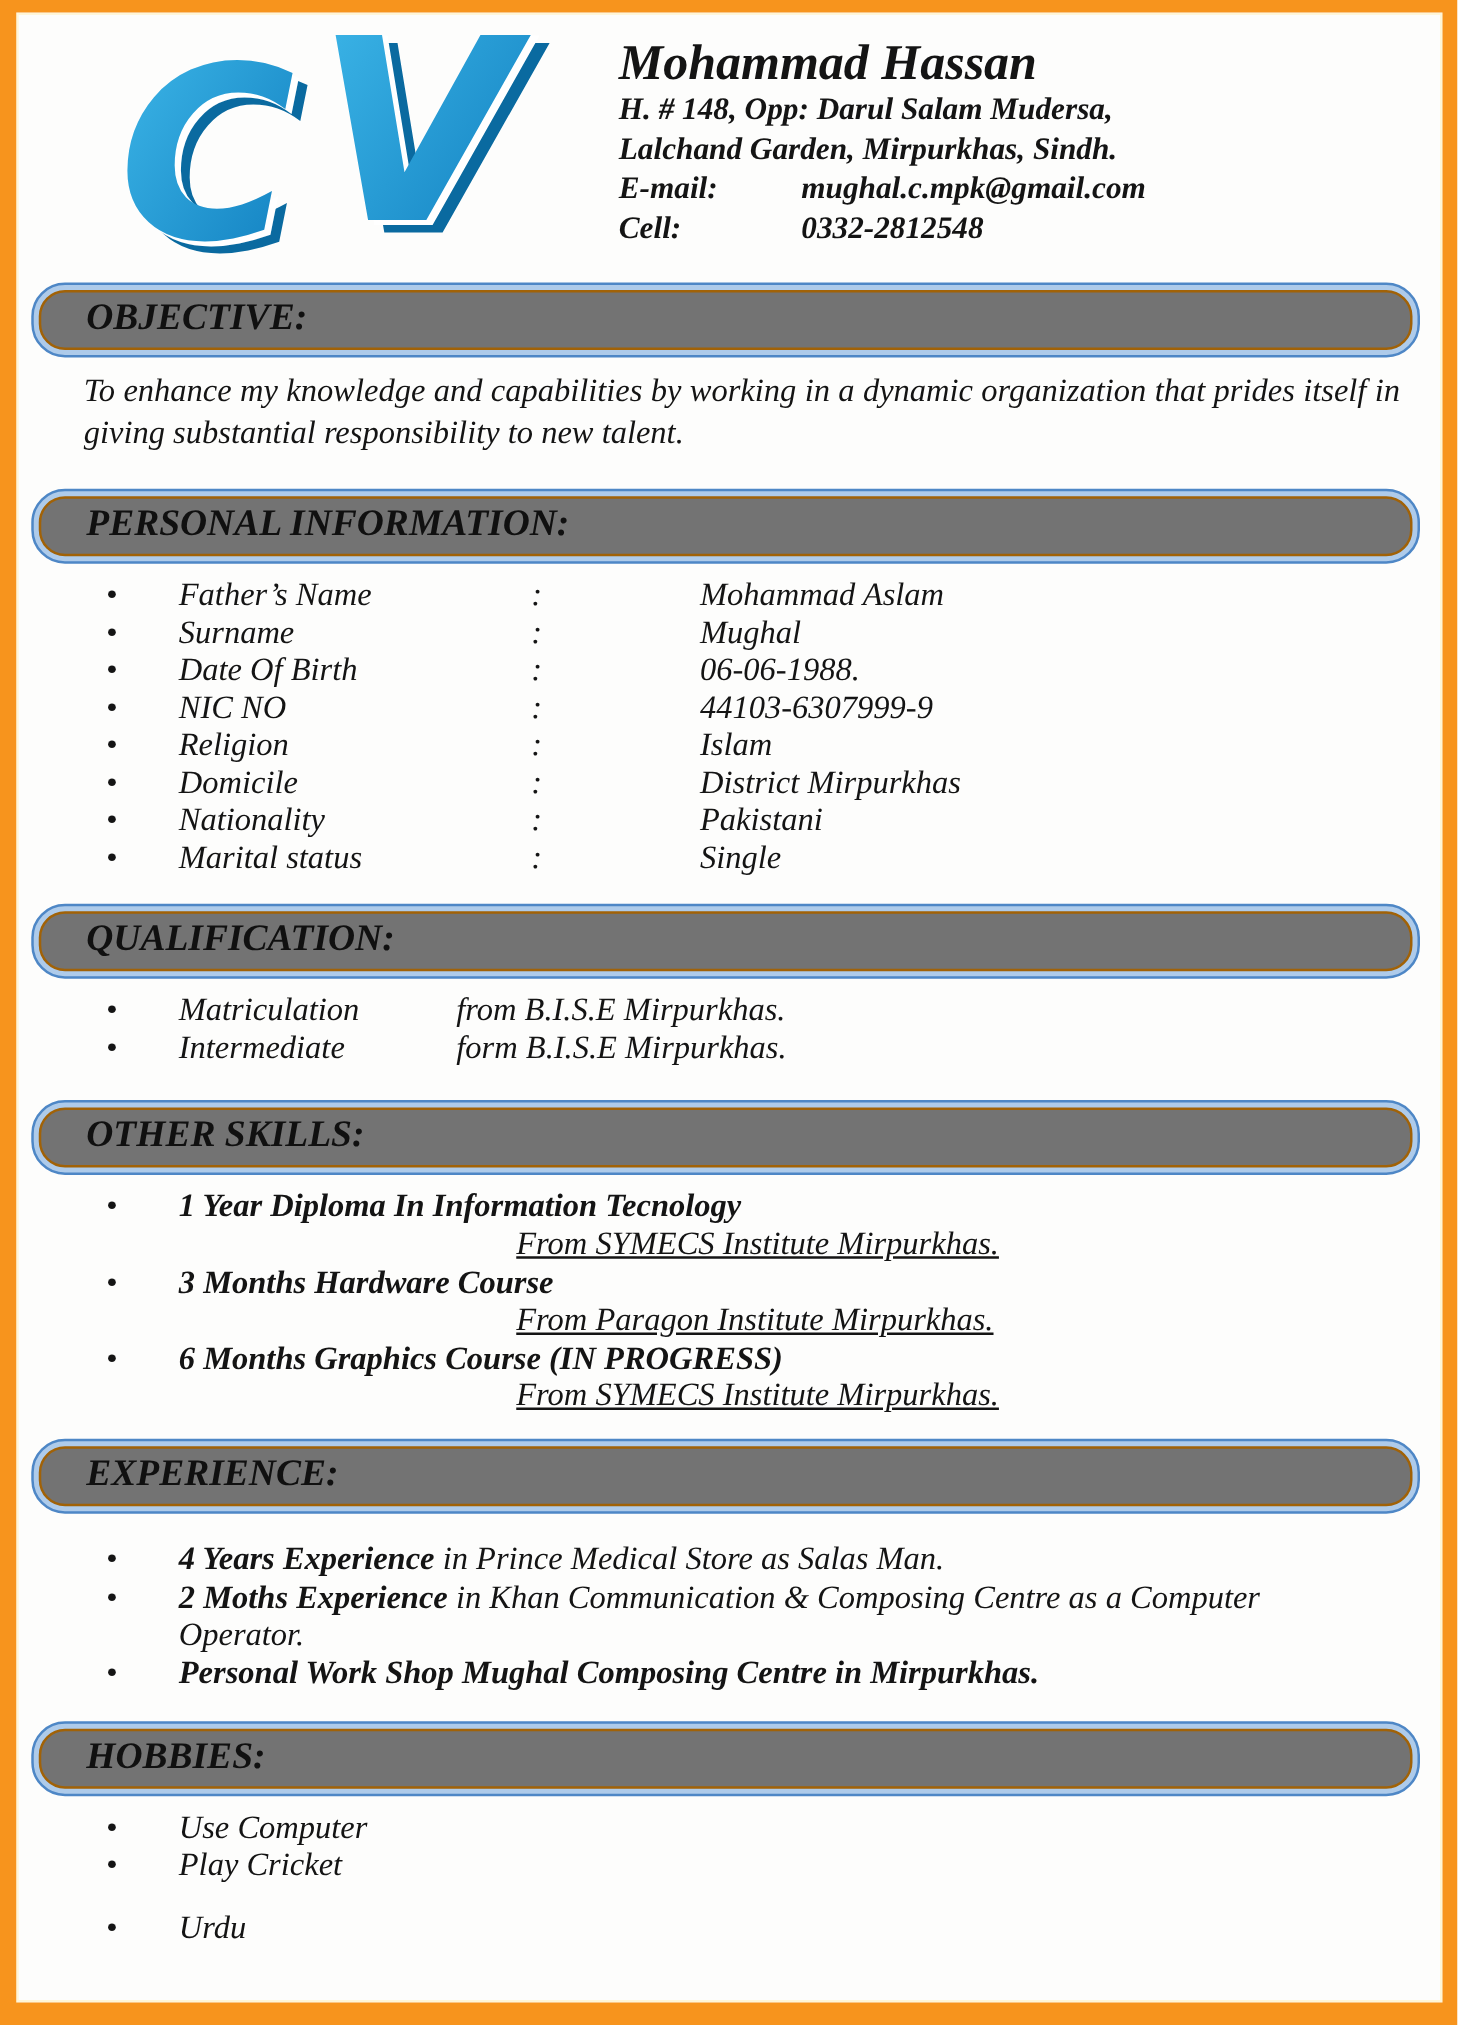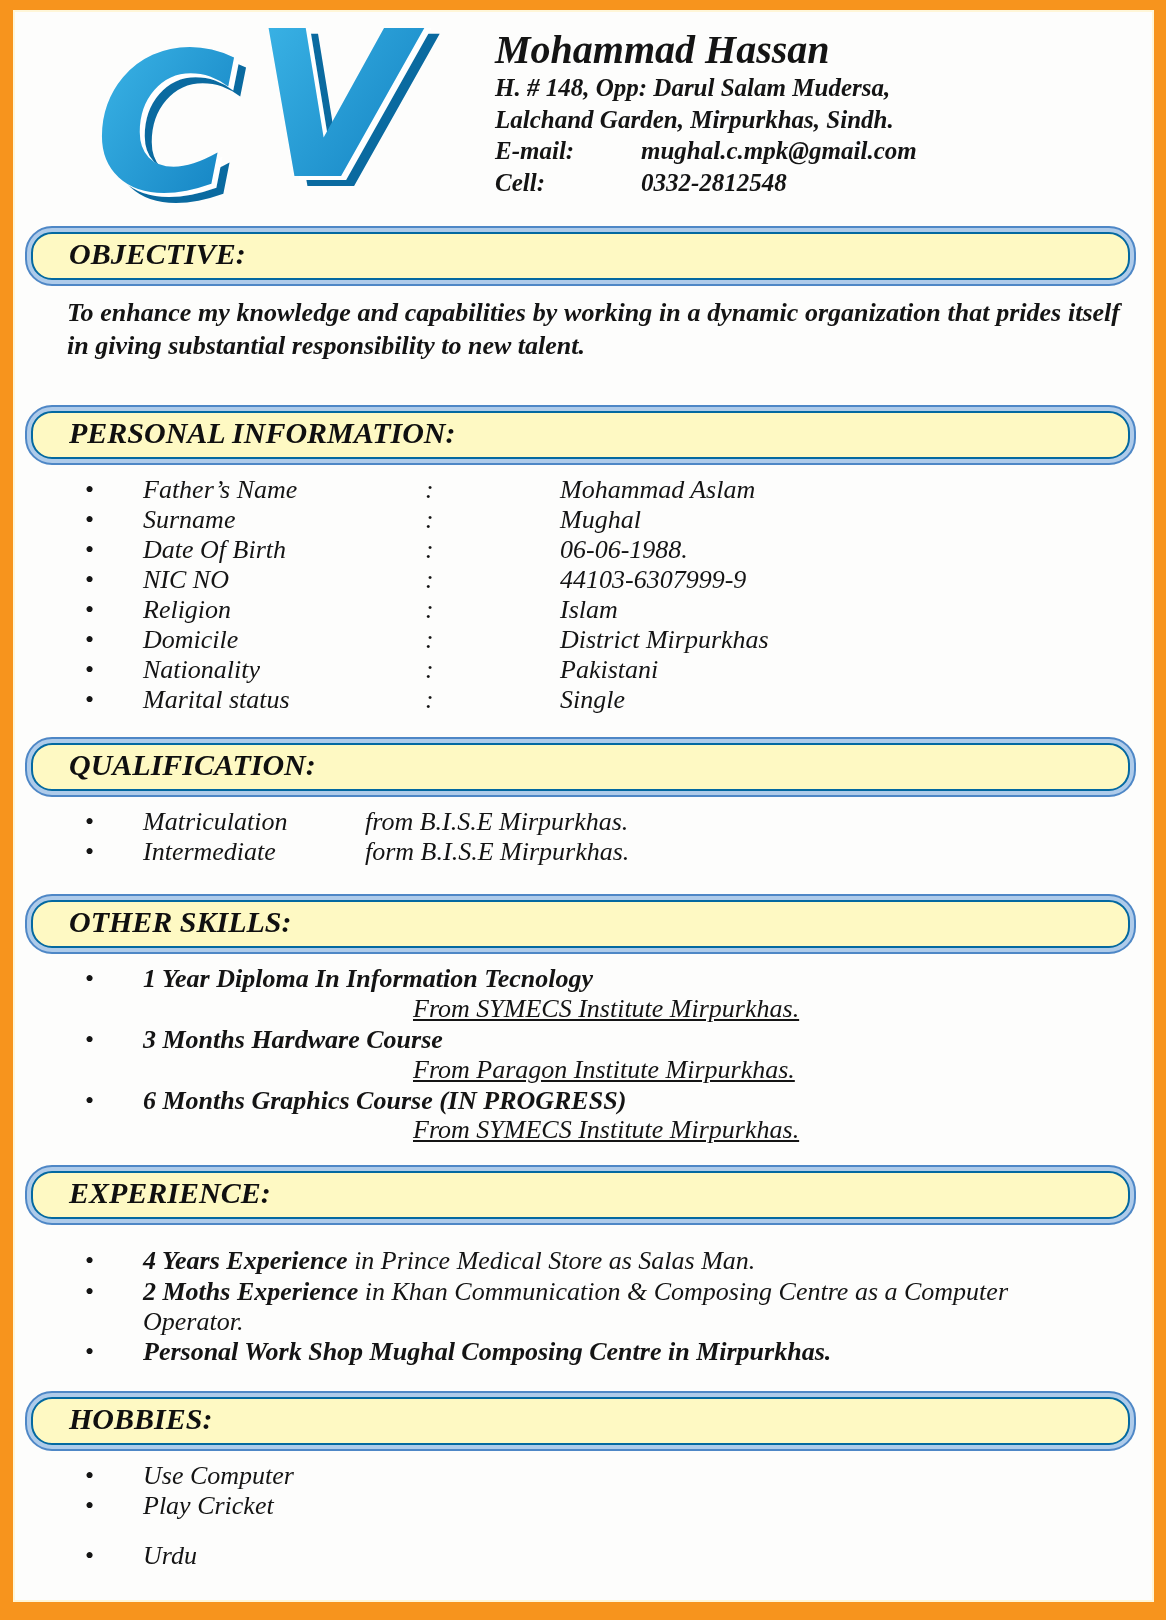--- a/index.html
+++ b/index.html
@@ -28,33 +28,32 @@
   .contact-row { display:flex; font-size:25px; font-weight:bold; font-style:italic; line-height:1.26;gap:28px; }
   .contact-row .lbl { width:118px; }
 
   
   .sec-box {
     border:2px solid #4E87C6; border-radius:27px;
     background:#AECBEA; padding:4px;
     margin:0 2px 10px 0;
   }
   .sec-box-inner {
-    border:2px solid #0369a1; border-radius:21px;
-    background:#fef9c3; padding:3px 10px 7px 36px;
+    border:2px solid #a16207; border-radius:21px;
+    background:#737373; padding:3px 10px 7px 36px;
   }
   .sec-title { font-size:30px; font-weight:bold; font-style:italic; color:#101010; }
 
   
   .sec-content { font-style:italic; font-size:26px; }
 
   .objective-text {
-    margin:4px 18px 42px 42px;
+    margin:4px 18px 28px 42px;
     text-align:justify;
     line-height:1.28;
-    font-weight:bold;
   }
 
   ul { list-style:none; }
   li { position:relative; }
   li::before {
     content:"\2022";
     position:absolute; left:-58px; top:0;
     font-style:normal; font-size:26px;
   }
 

